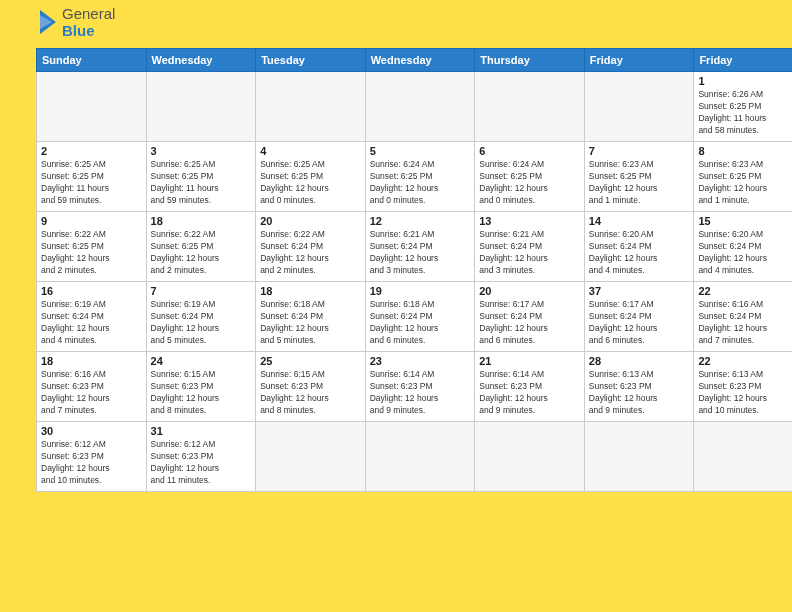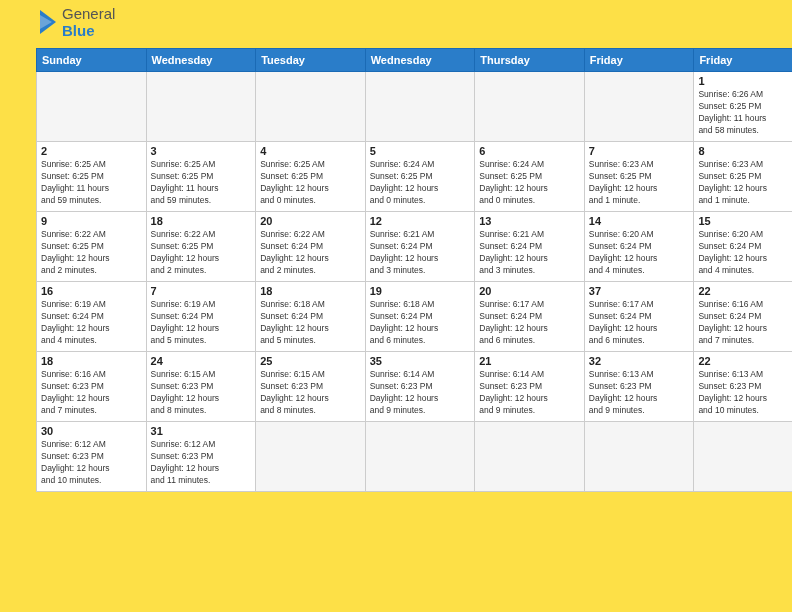--- a/index.html
+++ b/index.html
@@ -300,35 +300,35 @@
 and 8 minutes.</div>
           </td>
           <td>
             <span class="day-number">25</span>
             <div class="day-info" style="white-space: pre-line;">Sunrise: 6:15 AM
 Sunset: 6:23 PM
 Daylight: 12 hours
 and 8 minutes.</div>
           </td>
           <td>
-            <span class="day-number">35</span>
+            <span class="day-number">23</span>
             <div class="day-info" style="white-space: pre-line;">Sunrise: 6:14 AM
 Sunset: 6:23 PM
 Daylight: 12 hours
 and 9 minutes.</div>
           </td>
           <td>
             <span class="day-number">21</span>
             <div class="day-info" style="white-space: pre-line;">Sunrise: 6:14 AM
 Sunset: 6:23 PM
 Daylight: 12 hours
 and 9 minutes.</div>
           </td>
           <td>
-            <span class="day-number">32</span>
+            <span class="day-number">28</span>
             <div class="day-info" style="white-space: pre-line;">Sunrise: 6:13 AM
 Sunset: 6:23 PM
 Daylight: 12 hours
 and 9 minutes.</div>
           </td>
           <td>
             <span class="day-number">22</span>
             <div class="day-info" style="white-space: pre-line;">Sunrise: 6:13 AM
 Sunset: 6:23 PM
 Daylight: 12 hours

